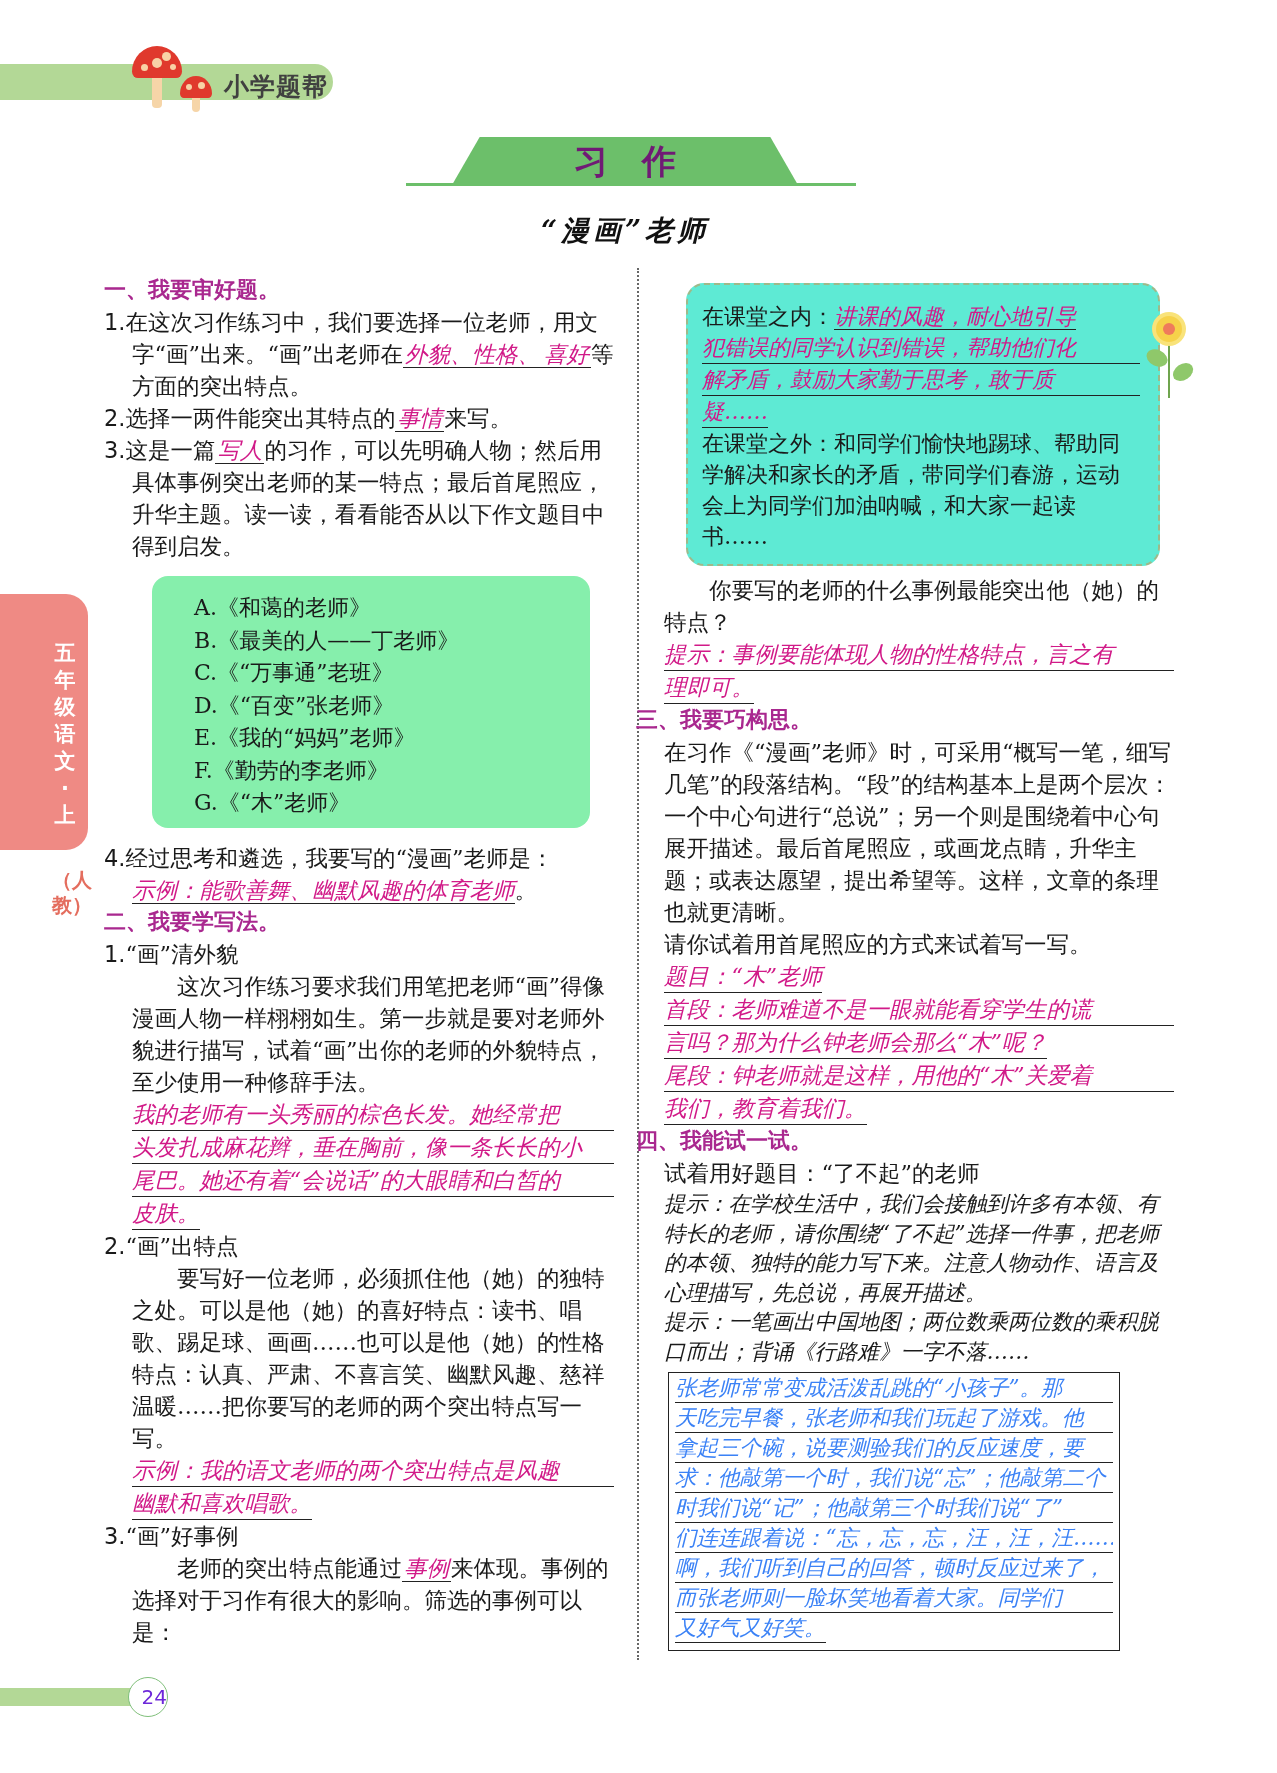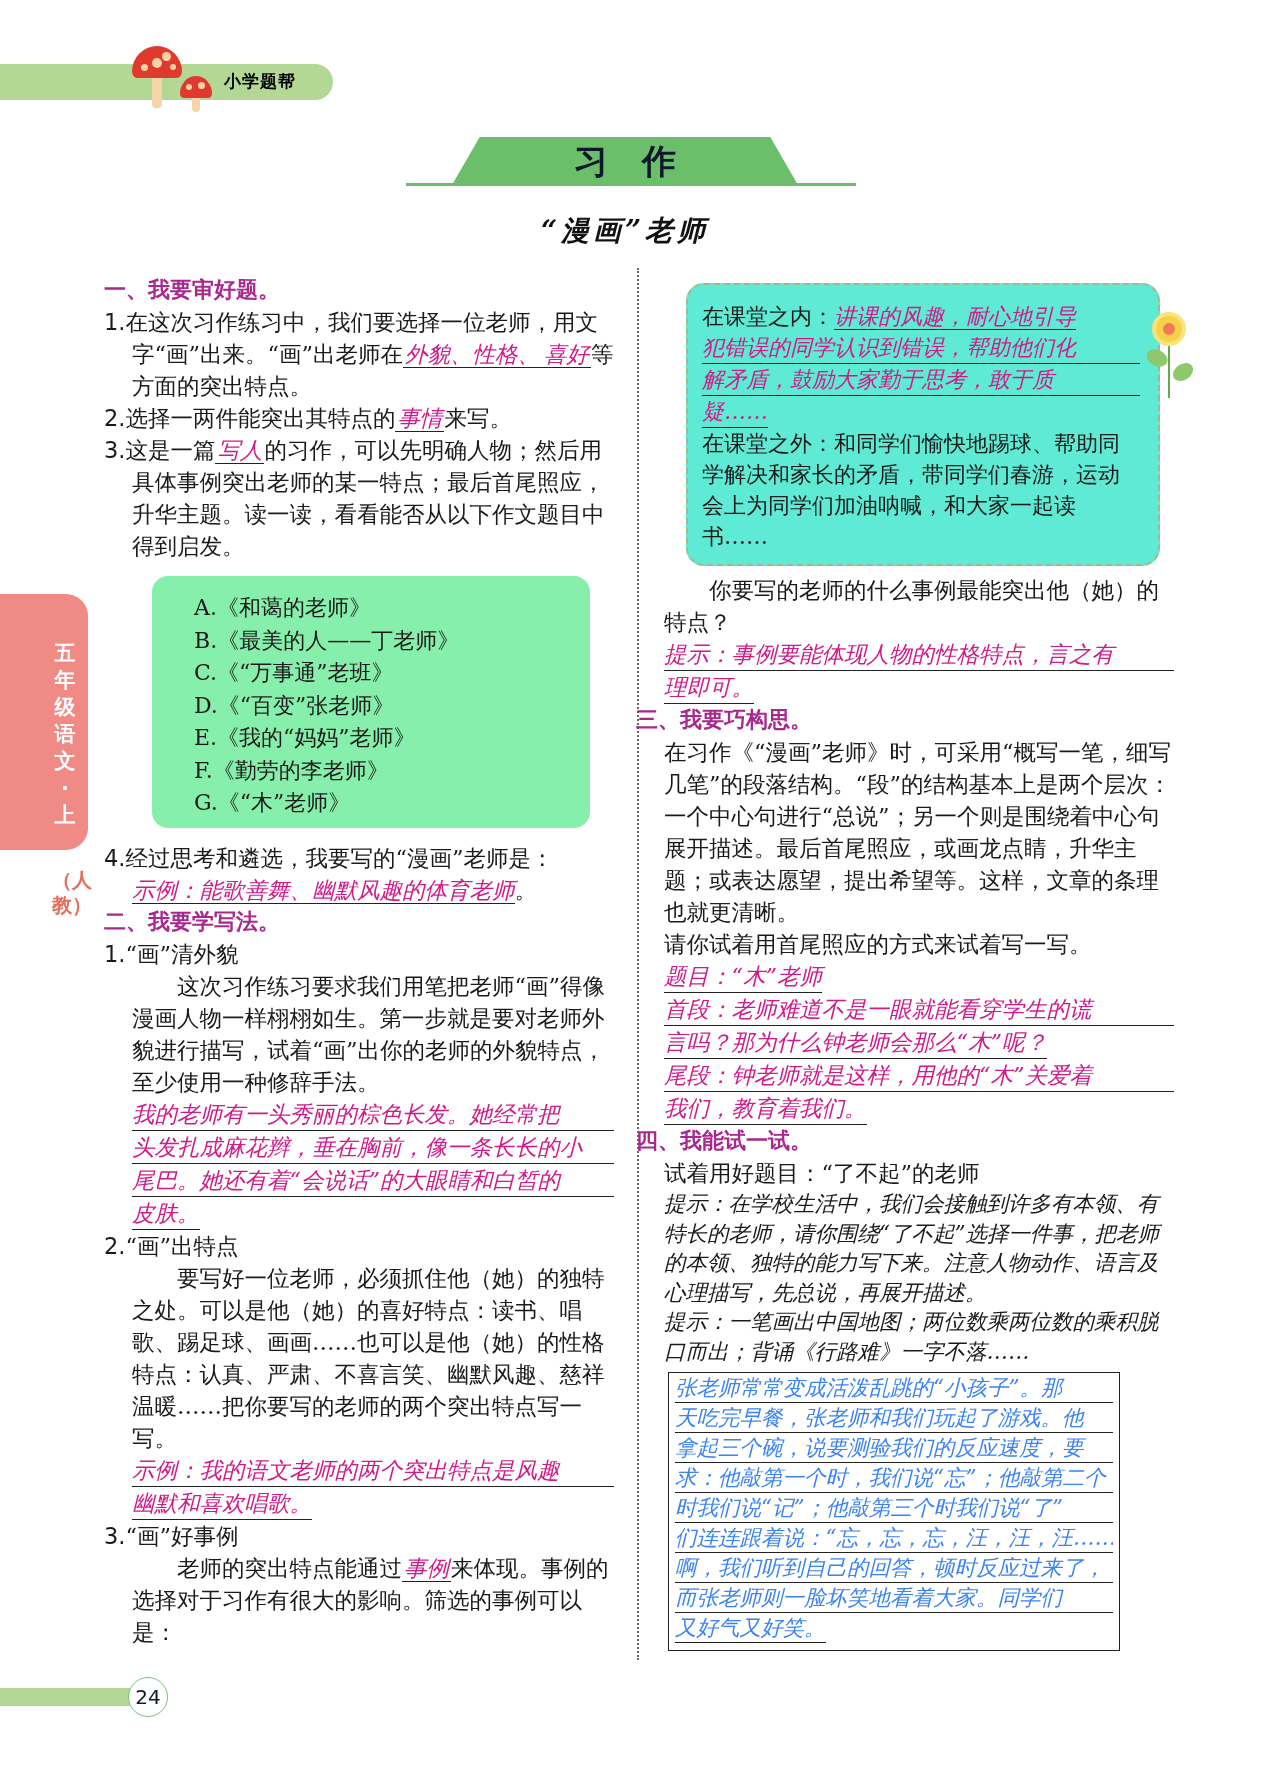--- a/index.html
+++ b/index.html
@@ -1,32 +1,32 @@
 <!DOCTYPE html>
 <html><head>
 <meta charset="utf-8">
 <style>
   * { box-sizing: border-box; margin: 0; padding: 0; }
   html, body { width: 1277px; height: 1773px; background: #ffffff; overflow: hidden; }
   body { position: relative; font-family: "DejaVu Serif", "Liberation Serif", serif; color: #1a1a1a; }
 
   
   .top-bar { position: absolute; left: 0; top: 64px; width: 333px; height: 36px; background: #b3d896; border-radius: 0 18px 18px 0; }
-  .brand { position: absolute; left: 224px; top: 70px; font-family: "DejaVu Sans", sans-serif; font-size: 17px; font-weight: bold; color: #000000; letter-spacing: 1px; }
+  .brand { position: absolute; left: 224px; top: 70px; font-family: "DejaVu Sans", sans-serif; font-size: 25px; font-weight: bold; color: #404040; letter-spacing: 1px; }
   .mushroom { position: absolute; }
   .mushroom .cap { position: absolute; background: #e0392d; border-radius: 50% 50% 12% 12% / 80% 80% 20% 20%; }
   .mushroom .stem { position: absolute; background: #f6d5a8; border-radius: 4px; }
   .mushroom .dot { position: absolute; background: #f8d2a6; border-radius: 50%; }
 
   
   .title-rule { position: absolute; left: 406px; top: 183px; width: 450px; height: 3px; background: #6cbf6a; }
   .title-tab { position: absolute; left: 452px; top: 137px; width: 346px; height: 48px; background: #6cbf6a;
     clip-path: polygon(8% 0, 92% 0, 100% 100%, 0 100%); border-radius: 10px 10px 0 0; }
   .title-tab-text { position: absolute; left: 452px; top: 139px; width: 346px; height: 44px; text-align: center;
-    font-family: "DejaVu Sans", sans-serif; font-weight: bold; font-size: 34px; color: #0f172a; letter-spacing: 34px; padding-left: 34px; }
+    font-family: "DejaVu Sans", sans-serif; font-weight: bold; font-size: 34px; color: #701a75; letter-spacing: 34px; padding-left: 34px; }
   .essay-title { position: absolute; left: 400px; top: 212px; width: 450px; text-align: center; font-size: 28px; font-weight: bold; font-style: italic; letter-spacing: 4px; color: #111; }
 
   
   .side-tab { position: absolute; left: 0; top: 594px; width: 88px; height: 256px; background: #ef8a84; border-radius: 0 22px 22px 0; }
   .side-tab-text { position: absolute; left: 52px; top: 640px; width: 26px; font-family: "DejaVu Sans", sans-serif; font-weight: bold; font-size: 21px; color: #ffffff; line-height: 27px; text-align: center; }
   .side-edition { position: absolute; left: 52px; top: 868px; width: 26px; font-family: "DejaVu Sans", sans-serif; font-weight: bold; font-size: 20px; color: #e46d5e; line-height: 25px; text-align: center; }
 
   
   .col { position: absolute; font-size: 22.5px; line-height: 32px; }
   .col-left { left: 104px; top: 274px; width: 510px; }
@@ -59,21 +59,21 @@
   .story-box { margin: 6px 0 0 4px; width: 452px; border: 1.5px solid #222; padding: 0 6px; font-size: 21.5px; line-height: 29px; }
   .story-box .line { border-bottom: 1.5px solid #222; color: #3b82f6; font-style: italic; display: block; white-space: nowrap; overflow: hidden; }
   .story-box .line:last-child { border-bottom: none; }
   .story-box .line.last { border-bottom: 1.5px solid #222; display: inline-block; }
 
   .kaiti { font-style: italic; }
 
   
   .bottom-bar { position: absolute; left: 0; top: 1688px; width: 140px; height: 18px; background: #b3d896; }
   .page-num { position: absolute; left: 128px; top: 1677px; width: 40px; height: 40px; border: 1.5px solid #7fbf7a; border-radius: 50%; background: #fff;
-    font-family: "DejaVu Sans", sans-serif; font-size: 20px; line-height: 38px; text-align: center; color: #0f172a; }
+    font-family: "DejaVu Sans", sans-serif; font-size: 20px; line-height: 38px; text-align: right; color: #6d28d9; }
 </style>
 </head>
 <body>
 
 <div class="top-bar"></div>
 <div class="mushroom" style="left:132px;top:46px;width:50px;height:64px;">
   <div class="stem" style="left:20px;top:26px;width:10px;height:36px;"></div>
   <div class="cap" style="left:0;top:0;width:50px;height:32px;"></div>
   <div class="dot" style="left:20px;top:12px;width:10px;height:10px;"></div>
   <div class="dot" style="left:30px;top:6px;width:9px;height:9px;"></div>

